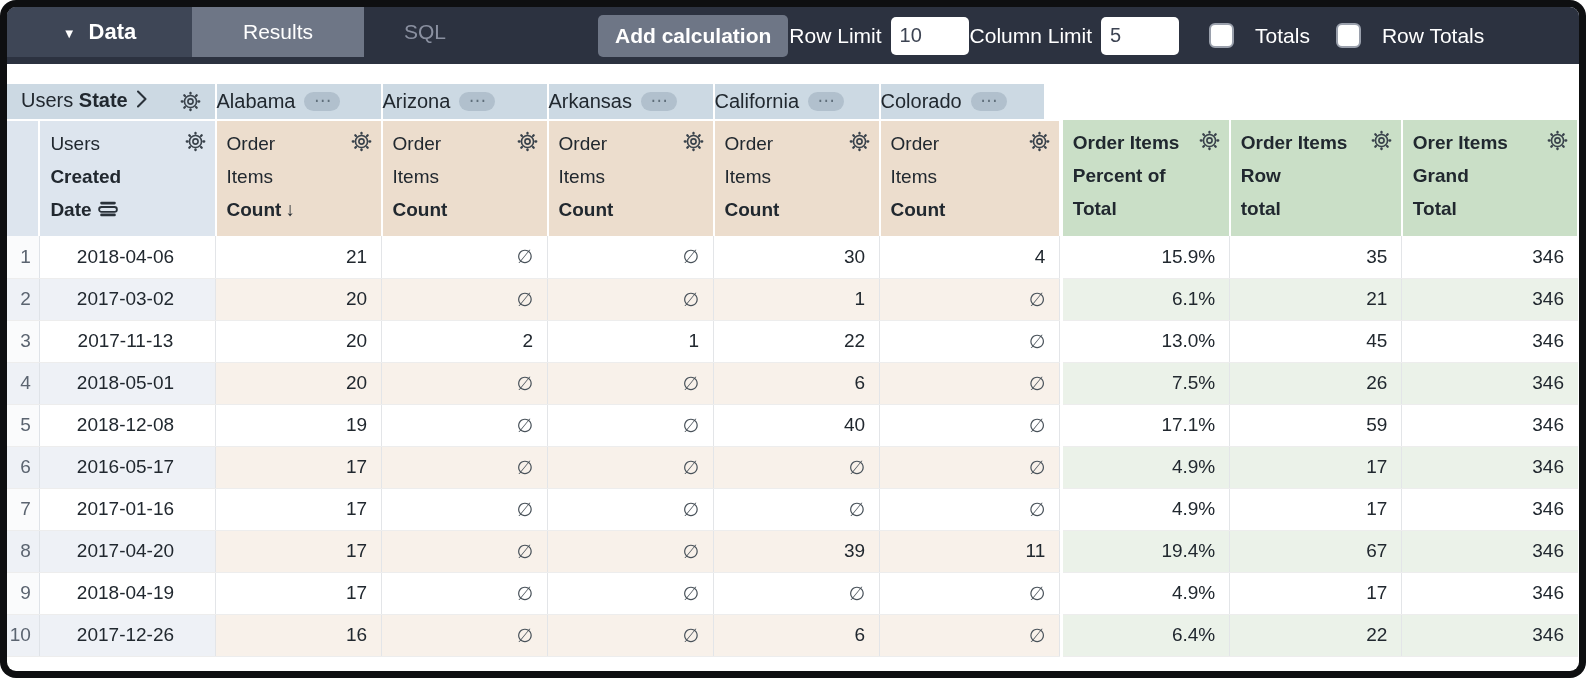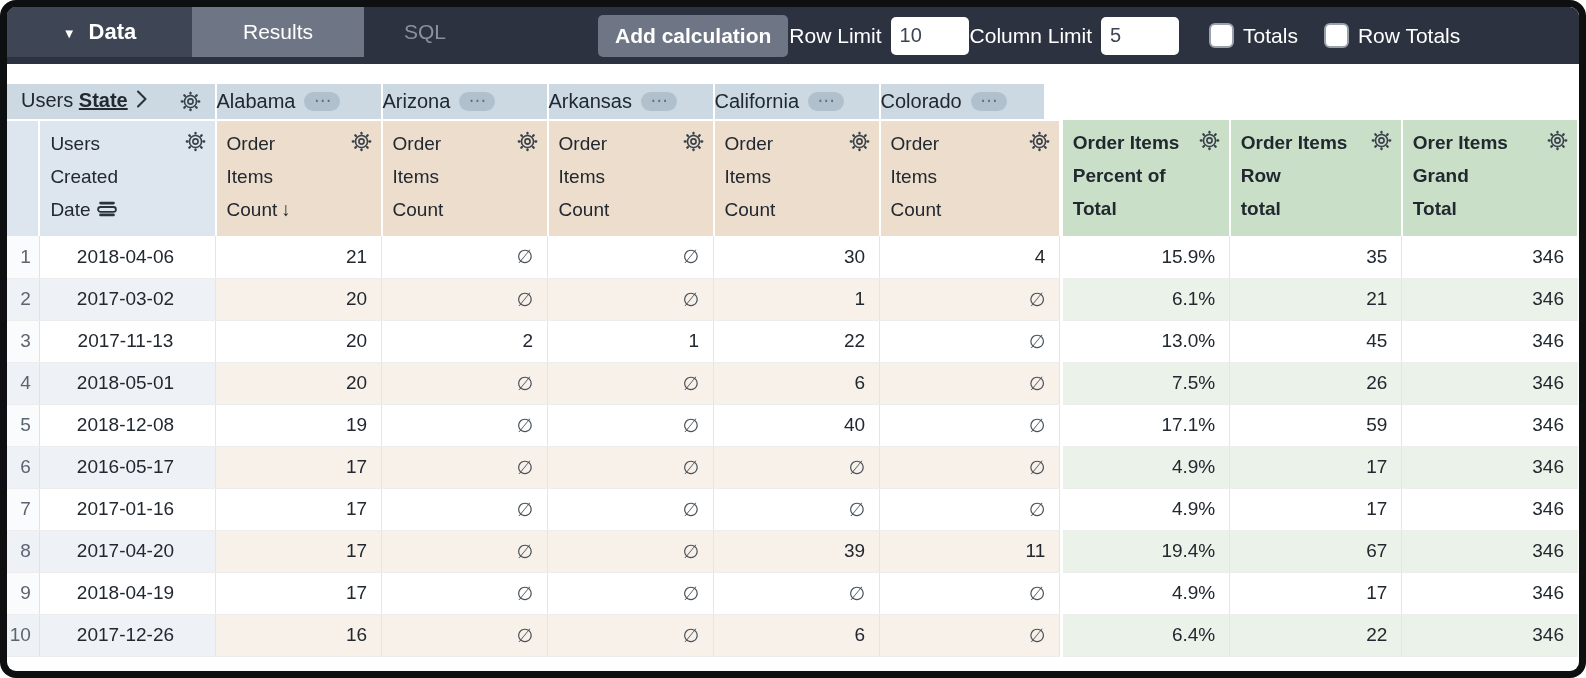--- a/index.html
+++ b/index.html
@@ -32,47 +32,47 @@
   .tri{font-size:13px;line-height:1;position:relative;top:1px;}
   .tab{display:flex;align-items:center;justify-content:center;font-size:21px;font-weight:500;color:#fff;cursor:pointer;}
   .tab.results{width:172px;background:var(--active-tab-bg);}
   .tab.sql{width:122px;color:var(--muted-tab-fg);}
   .controls{display:flex;align-items:center;height:57px;margin-left:112px;gap:0;}
   .btn-addcalc{background:var(--active-tab-bg);color:#fff;border:none;border-radius:5px;font-family:inherit;font-size:21px;font-weight:700;padding:9px 17px;cursor:pointer;}
   .limit-label{color:#fff;font-size:21px;font-weight:500;margin-left:1px;}
   .limit-input{width:78px;height:38px;border:none;border-radius:5px;margin-left:9px;font-family:inherit;font-size:20px;color:#3c4352;padding:0 9px;background:#fff;}
   .limit-input.col{margin-right:4px;}
   .cb{width:25px;height:25px;background:#fff;border:2px solid #9aa0ac;border-radius:6px;margin-left:26px;cursor:pointer;flex:0 0 auto;}
-  .cb-label{color:#fff;font-size:21px;font-weight:500;margin-left:9px;}
+  .cb-label{color:#fff;font-size:21px;font-weight:500;margin-left:21px;}
 
   
   .table-wrap{margin-top:20px;flex:1 1 auto;}
   table{border-collapse:collapse;table-layout:fixed;width:100%;font-size:19px;color:var(--cell-fg);}
   col.c-num{width:32px;} col.c-date{width:174px;}
   col.c-st{width:164px;} col.c-st-last{width:178px;}
   col.c-gap{width:3px;}
   col.c-pct{width:165px;} col.c-rt{width:170px;} col.c-gt{width:174px;}
 
   thead th{text-align:left;font-weight:400;position:relative;vertical-align:top;}
   tr.pivot-row th{height:36px;background:var(--pivot-bg);border-right:2px solid #fff;border-bottom:2px solid #fff;vertical-align:middle;}
   tr.pivot-row th.spacer{background:#fff;border:none;}
   th.pivot-dim{padding-left:14px;font-size:20px;}
-  th.pivot-dim .fld{font-weight:700;text-decoration:underline;}
+  th.pivot-dim .fld{font-weight:700;}
   th.pivot-val{font-size:20px;}
   th.pivot-val.pivot-last{background:linear-gradient(to right,var(--pivot-bg) calc(100% - 16px),#fff calc(100% - 16px));border-right:none;}
   .pill{display:inline-block;vertical-align:2px;margin-left:9px;width:36px;height:19px;border-radius:10px;background:#b1c0cd;color:#5f6e7a;font-size:17px;line-height:17px;text-align:center;cursor:pointer;}
 
   tr.head-row th{height:116px;border-right:2px solid #fff;padding:6px 0 0 10px;line-height:33px;}
   th.numhead{background:var(--dim-bg);padding:0;}
   th.dim-head{background:var(--dim-bg);}
   th.meas-head{background:var(--meas-bg);}
   th.calc-head{background:var(--calc-bg);font-weight:700;}
   th.gap-head,td.gap{background:#fff;border:none !important;padding:0;}
   .hline{display:block;white-space:nowrap;}
-  .hline b{font-weight:400;}
+  .hline b{font-weight:700;}
   .gear{position:absolute;top:9px;right:8px;width:23px;height:23px;cursor:pointer;}
   .gear svg{width:23px;height:23px;display:block;}
   th.pivot-dim .gear{top:6px;right:13px;}
   .chev{display:inline-block;margin-left:8px;vertical-align:-2px;}
   .sort-arrow{font-weight:700;margin-left:4px;}
   .dateicon{display:inline-block;vertical-align:-1px;margin-left:6px;}
 
   tbody td{height:42px;border-right:1px solid #e3e5e8;border-bottom:1px solid #ededed;padding:0 14px;white-space:nowrap;overflow:hidden;}
   td.num{color:var(--num-fg);text-align:right;padding:0 8px 0 2px;background:#fafbfc;border-right:1px solid #dfe3e8;}
   td.date{text-align:center;padding-left:10px;}

